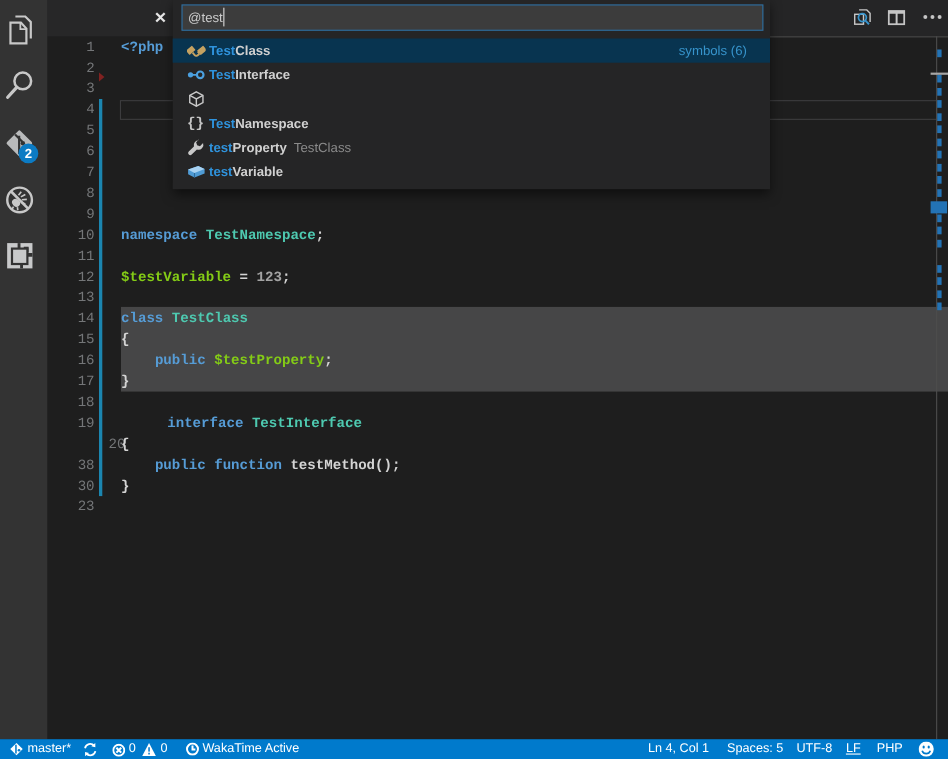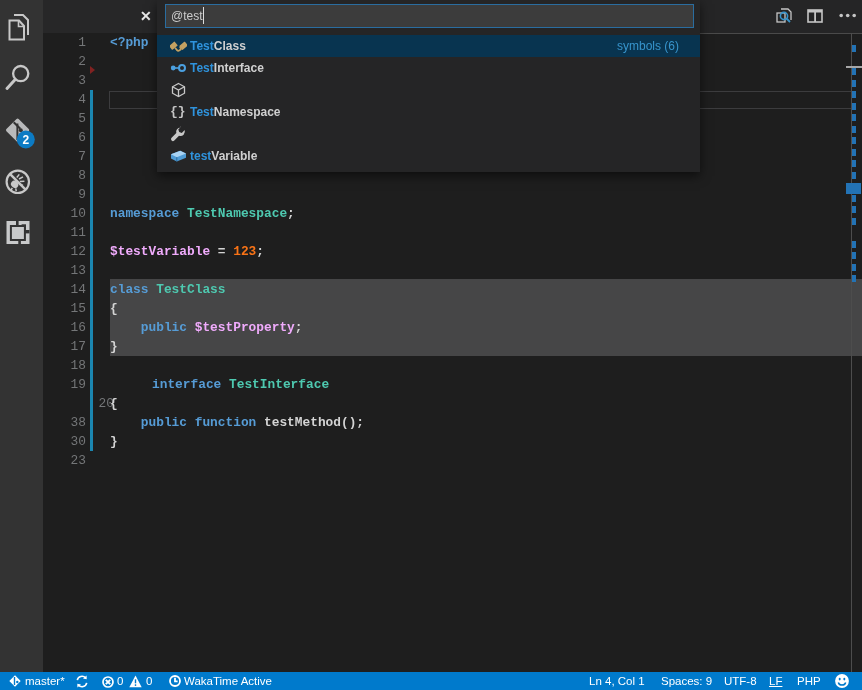--- a/index.html
+++ b/index.html
@@ -3,22 +3,22 @@
 <meta charset="utf-8">
 <style>
   * { margin:0; padding:0; box-sizing:border-box; }
   html,body { width:862px; height:690px; overflow:hidden; background:#1e1e1e;
     font-family:"Liberation Sans", sans-serif; }
   #app { position:relative; width:862px; height:690px; }
   .abs { position:absolute; }
   .mono { font-family:"Liberation Mono", monospace; font-size:12.83px; font-weight:bold; white-space:pre; }
   .k { color:#569cd6; }
   .t { color:#4ec9b0; }
-  .v { color:#f0abfc; }
-  .n { color:#f97316; }
+  .v { color:#84cc16; }
+  .n { color:#a3a3a3; }
   .w { color:#d4d4d4; }
   .line { position:absolute; left:110px; height:19px; line-height:19px; }
   .lnum { position:absolute; left:0; width:86px; height:19px; line-height:19px;
     text-align:right; color:#747678; }
 </style>
 </head>
 <body>
 <div id="app">
 
   <div class="abs" id="editor" style="left:43px;top:0;width:819px;height:672px;background:#1e1e1e;"></div>
@@ -199,20 +199,21 @@
         <div class="abs" style="left:0;top:101px;width:543px;height:22px;">
           <div class="abs" style="left:13px;top:3px;width:17px;height:16px;">
             <div style="color:#c5c5c5;font-size:13px;font-weight:bold;font-family:'Liberation Mono',monospace;">{}</div>
           </div>
           <div class="abs" style="left:33px;top:0;height:22px;line-height:22px;font-size:12px;font-weight:bold;"><span style="color:#2f93dd;">Test</span><span style="color:#d0d0d0;">Namespace</span></div>
         </div>
         <div class="abs" style="left:0;top:123px;width:543px;height:22px;">
           <div class="abs" style="left:13px;top:3px;width:17px;height:16px;"><svg width="17" height="16" viewBox="0 0 17 16">
               <path d="M10.5 1.5 a4.4 4.4 0 0 0 -4.2 5.6 L1.6 11.8 a1.9 1.9 0 0 0 2.7 2.7 L9 9.8 a4.4 4.4 0 0 0 5.6 -5.7 l-2.8 2.8 -2.6 -0.9 -0.9 -2.6 2.8 -2.8 a4.4 4.4 0 0 0 -0.6 -0.1 z" fill="#c8c8c8"></path>
             </svg></div>
+          <div class="abs" style="left:33px;top:0;height:22px;line-height:22px;font-size:12px;font-weight:bold;"><span style="color:#2f93dd;">test</span><span style="color:#d0d0d0;">Property</span><span style="color:#8b8b8b;font-size:12px;font-weight:normal;">&nbsp; TestClass</span></div>
         </div>
         <div class="abs" style="left:0;top:145px;width:500px;height:22px;">
           <div class="abs" style="left:13px;top:3px;width:17px;height:16px;"><svg width="17" height="16" viewBox="0 0 17 16">
               <path d="M1 6.2 L10.2 2.8 L16 5.6 L16 9.8 L6.8 13.4 L1 10.4 Z" fill="#4f9bd4"></path>
               <path d="M1 6.2 L10.2 2.8 L16 5.6 L6.8 9.2 Z" fill="#a8d2f2"></path>
               <path d="M6.8 9.2 L6.8 13.4" stroke="#2b6a9c" stroke-width="1"></path>
             </svg></div>
           <div class="abs" style="left:33px;top:0;height:22px;line-height:22px;font-size:12px;font-weight:bold;"><span style="color:#2f93dd;">test</span><span style="color:#d0d0d0;">Variable</span></div>
         </div>
       </div>
@@ -247,21 +248,21 @@
     </svg>
     <div class="abs" style="left:146px;top:0;height:18px;line-height:18px;">0</div>
 
     <svg class="abs" style="left:168.5px;top:3px;" width="12" height="12" viewBox="0 0 12 12">
       <circle cx="6" cy="6" r="5" fill="none" stroke="#ffffff" stroke-width="1.8"></circle>
       <path d="M6 2.8 V6.4 H8.6" fill="none" stroke="#ffffff" stroke-width="1.8"></path>
     </svg>
     <div class="abs" style="left:184px;top:0;height:18px;line-height:18px;">WakaTime Active</div>
 
     <div class="abs" style="left:589px;top:0;height:18px;line-height:18px;">Ln 4, Col 1</div>
-    <div class="abs" style="left:661px;top:0;height:18px;line-height:18px;">Spaces: 9</div>
+    <div class="abs" style="left:661px;top:0;height:18px;line-height:18px;">Spaces: 5</div>
     <div class="abs" style="left:724px;top:0;height:18px;line-height:18px;">UTF-8</div>
     <div class="abs" style="left:769px;top:0;height:20px;line-height:18px;text-decoration:underline;">LF</div>
     <div class="abs" style="left:797px;top:0;height:18px;line-height:18px;">PHP</div>
     <svg class="abs" style="left:835px;top:1.5px;" width="14" height="14" viewBox="0 0 14 14">
       <circle cx="7" cy="7" r="6.9" fill="#ffffff"></circle>
       <ellipse cx="4.7" cy="5.1" rx="1" ry="1.4" fill="#007acc"></ellipse>
       <ellipse cx="9.3" cy="5.1" rx="1" ry="1.4" fill="#007acc"></ellipse>
       <path d="M3.3 8.4 a3.9 3.9 0 0 0 7.4 0" fill="none" stroke="#007acc" stroke-width="1.5"></path>
     </svg>
   </div>

